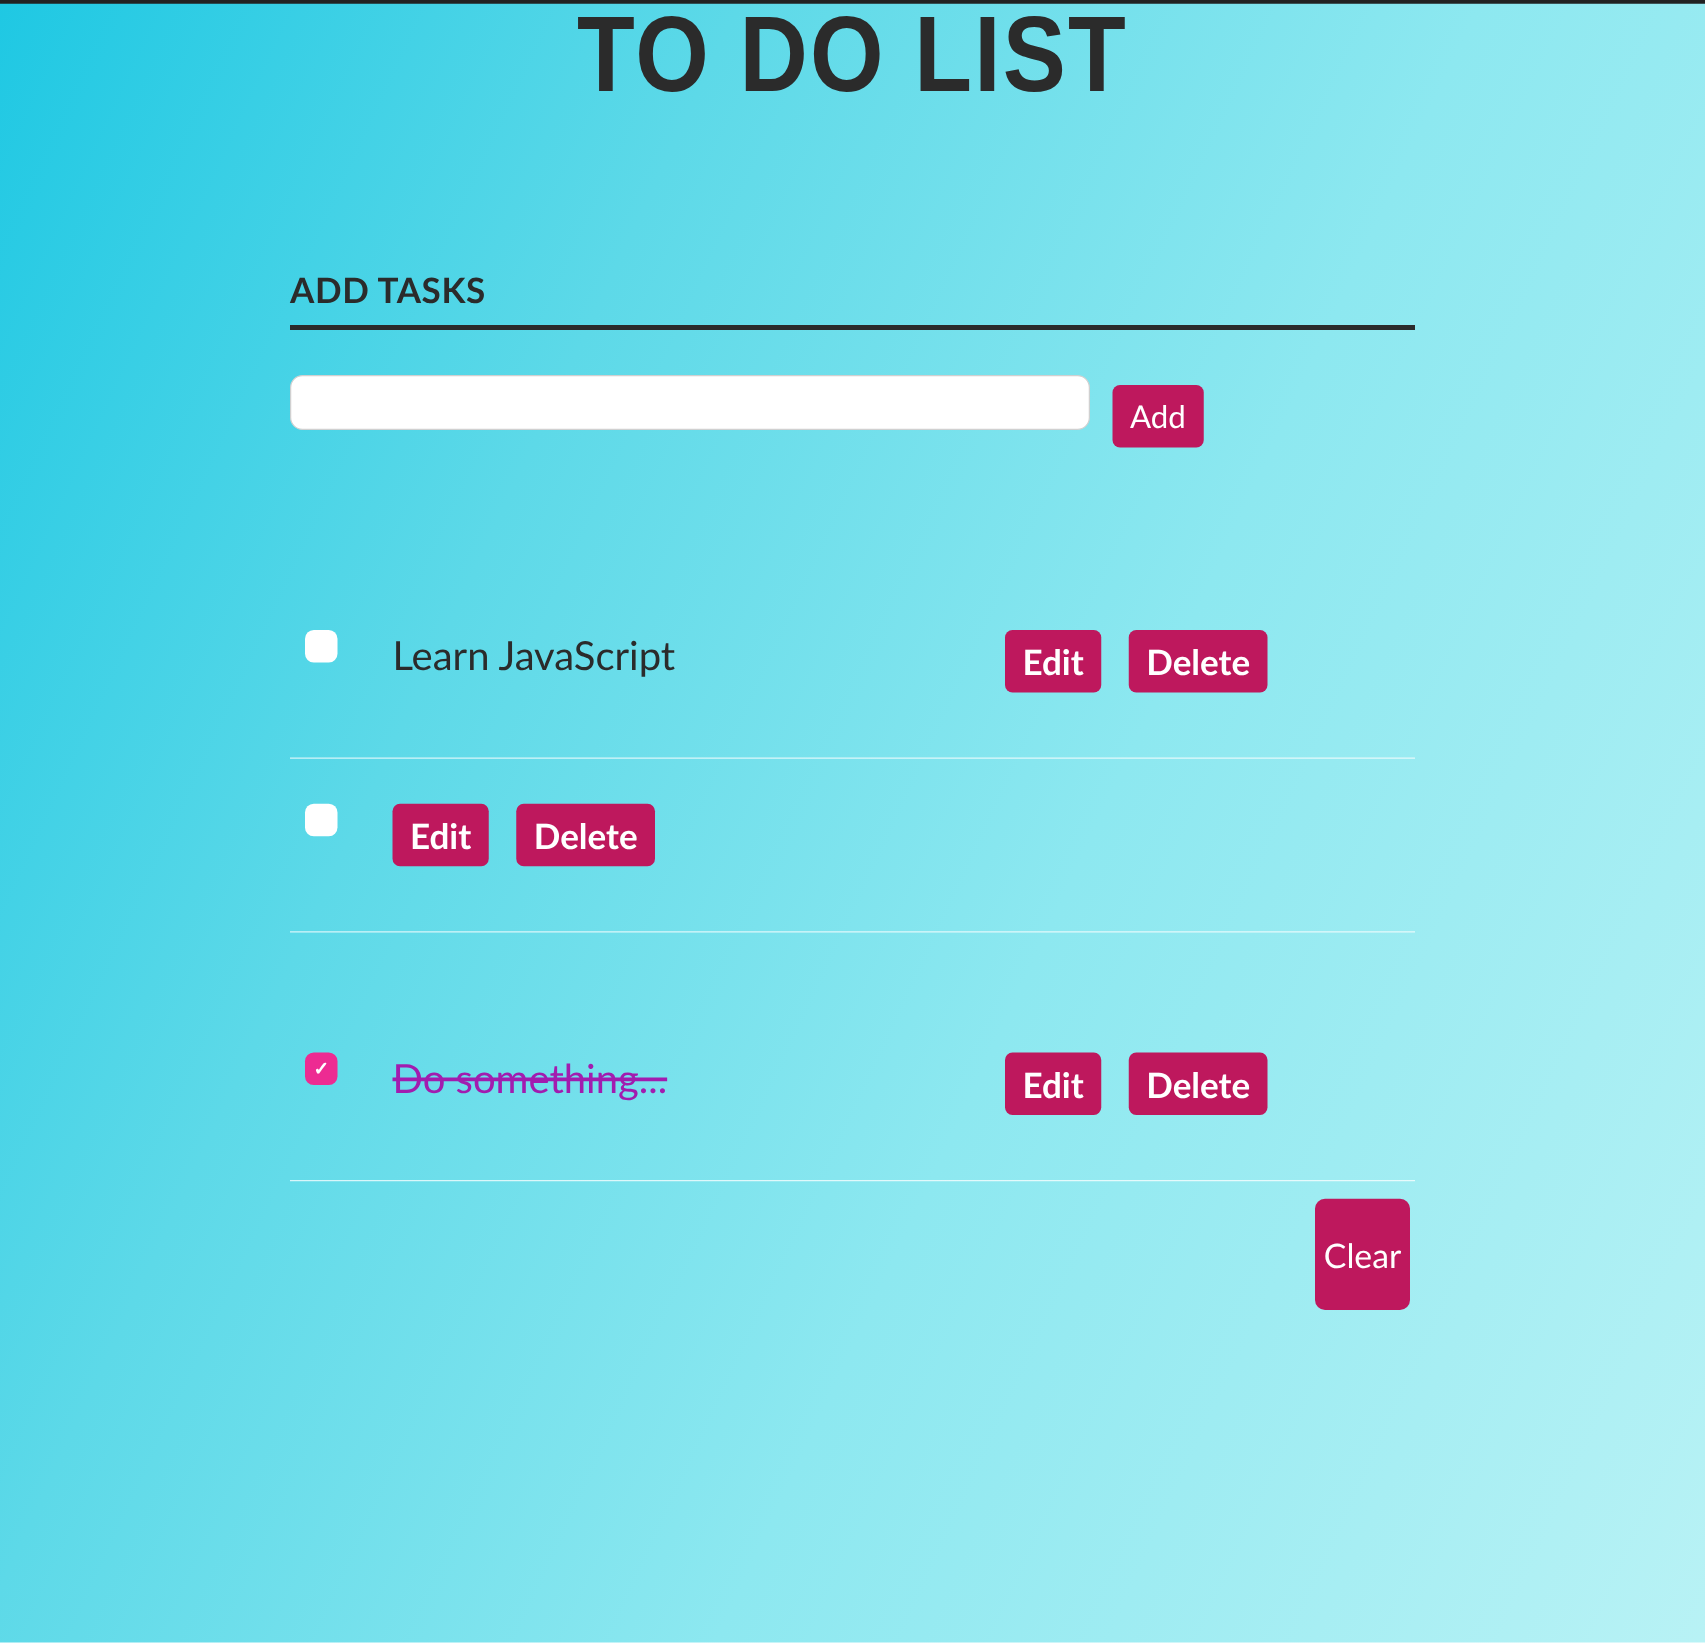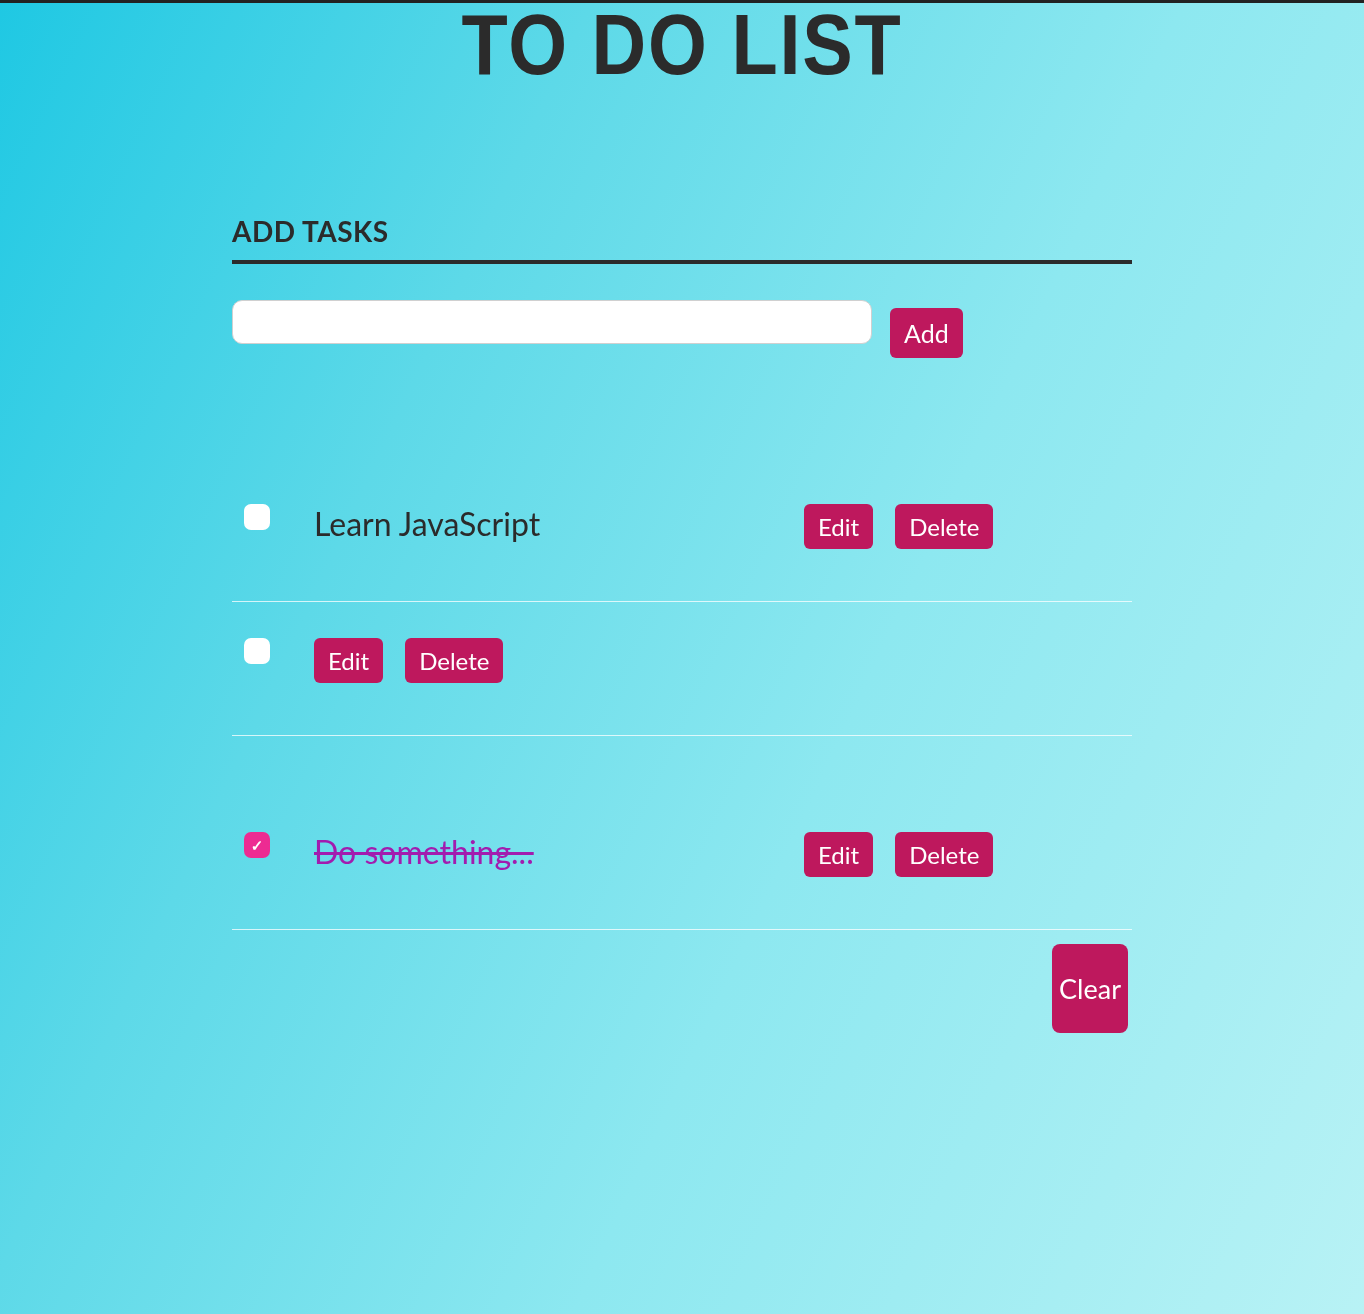--- a/index.html
+++ b/index.html
@@ -112,22 +112,23 @@
     }
     .task-label.done {
       text-decoration: line-through;
       color: #a21caf;
     }
     .task-actions {
       display: flex;
       gap: 22px;
     }
     .btn-small {
-      font-size: 24px;
+      font-size: 28px;
       padding: 8px 14px;
+      font-weight: bold;
     }
     .completed-section {
       margin-bottom: 14px;
     }
     .clear-row {
       display: flex;
       justify-content: flex-end;
       padding-right: 4px;
       margin-top: 10px;
     }

